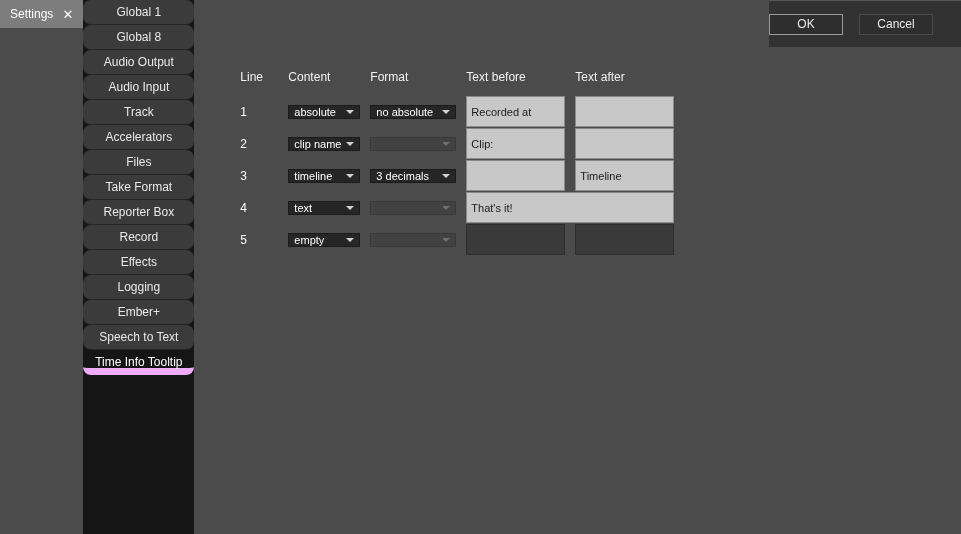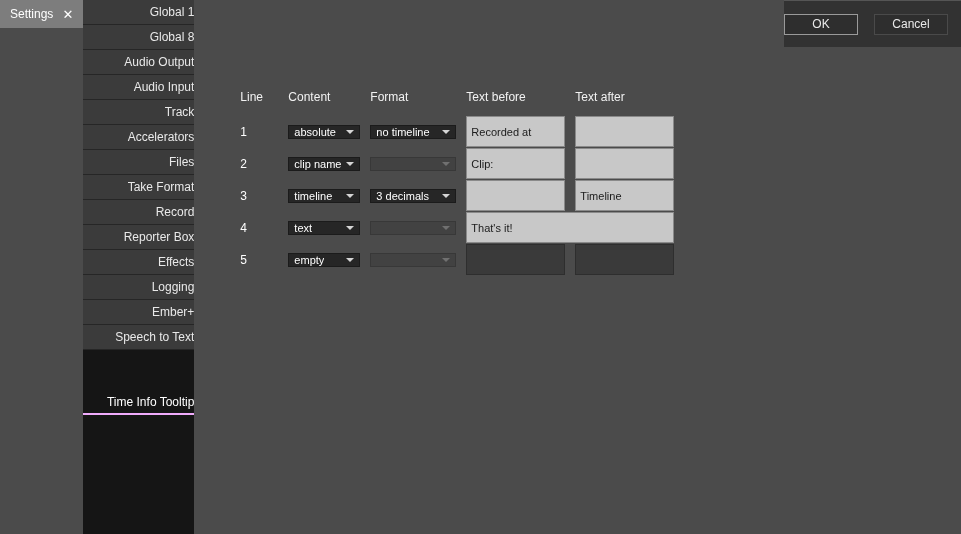--- a/index.html
+++ b/index.html
@@ -21,26 +21,26 @@
   .close {
     margin-left:auto; color:#ffffff; font-size:13px;
     width:20px; text-align:right; cursor:default;
   }
 
   
   .body { flex:1 1 auto; display:flex; min-height:0; }
   .sidebar { width:111px; flex:0 0 111px; background:#151515; display:flex; flex-direction:column; }
   .sb-item {
     height:25px; flex:0 0 25px; line-height:24px;
-    text-align:right; font-size:12px; color:#e9e9e9;
-    background:#3b3b3b; border-bottom:1px solid #262626;
-  }
-  .sb-item.selected { background:#151515; border-bottom:2px solid #f0abfc; color:#ffffff;margin-top:40px; }
-
-  .main { flex:1 1 auto; background:#4b4b4b; padding:88px 0 0 46px; }
+    text-align:center; font-size:12px; color:#e9e9e9;
+    background:#3b3b3b; border-bottom:1px solid #262626;border-radius:8px;
+  }
+  .sb-item.selected { background:#151515; border-bottom:7px solid #f0abfc; color:#ffffff; }
+
+  .main { flex:1 1 auto; background:#4b4b4b; padding:68px 0 0 46px; }
 
   .grid-head, .grid-row {
     display:grid;
     grid-template-columns:38px 72px 86px 99px 99px;
     column-gap:10px;
     align-items:center;
   }
   .grid-head { height:18px; margin-bottom:10px; }
   .grid-row  { height:18px; margin-bottom:14px; }
 
@@ -72,21 +72,21 @@
     font-family:"Liberation Sans", sans-serif;
   }
   .text-input.disabled { background:#3a3a3a; border-color:#2e2e2e; }
   .text-input.span2 { grid-column:4 / span 2; }
 
   
   .footer {
     height:47px; flex:0 0 47px;
     background:#323232; border-top:1px solid #555555;
     display:flex; align-items:center; justify-content:flex-end;
-    gap:16px; padding-right:13px;
+    gap:16px; padding-right:28px;
   }
   .btn {
     width:74px; height:21px;
     background:#2e2e2e; color:#eaeaea;
     border:1px solid #4a4a4a; font-size:12px;
     font-family:"Liberation Sans", sans-serif;
     cursor:default;
   }
   .btn.ok { border:1px solid #9a9a9a; box-shadow:0 0 0 1px #2e2e2e inset; }
 </style>
@@ -102,22 +102,22 @@
   <div class="body">
     <div class="sidebar" id="sidebar">
         <div class="sb-item">Global 1</div>
         <div class="sb-item">Global 8</div>
         <div class="sb-item">Audio Output</div>
         <div class="sb-item">Audio Input</div>
         <div class="sb-item">Track</div>
         <div class="sb-item">Accelerators</div>
         <div class="sb-item">Files</div>
         <div class="sb-item">Take Format</div>
+        <div class="sb-item">Reporter Box</div>
         <div class="sb-item">Record</div>
-        <div class="sb-item">Reporter Box</div>
         <div class="sb-item">Effects</div>
         <div class="sb-item">Logging</div>
         <div class="sb-item">Ember+</div>
         <div class="sb-item">Speech to Text</div>
         <div class="sb-item selected">Time Info Tooltip</div>
       </div>
     <div class="main">
       <div class="grid-head" id="thead">
           <div class="hdr">Line</div>
           <div class="hdr">Content</div>
@@ -126,21 +126,21 @@
           <div class="hdr">Text after</div>
         </div>
       <div id="rows">
           <div class="grid-row">
             <div class="line-num">1</div>
             <div class="dropdown">
               <span class="dd-label">absolute</span>
               <span class="dd-arrow"></span>
             </div>
             <div class="dropdown">
-              <span class="dd-label">no timeline</span>
+              <span class="dd-label">no absolute</span>
               <span class="dd-arrow"></span>
             </div>
             <input type="text" class="text-input" value="Recorded at " style="">
             <input type="text" class="text-input" value="" style="">
           </div>
           <div class="grid-row">
             <div class="line-num">2</div>
             <div class="dropdown">
               <span class="dd-label">clip name</span>
               <span class="dd-arrow"></span>

